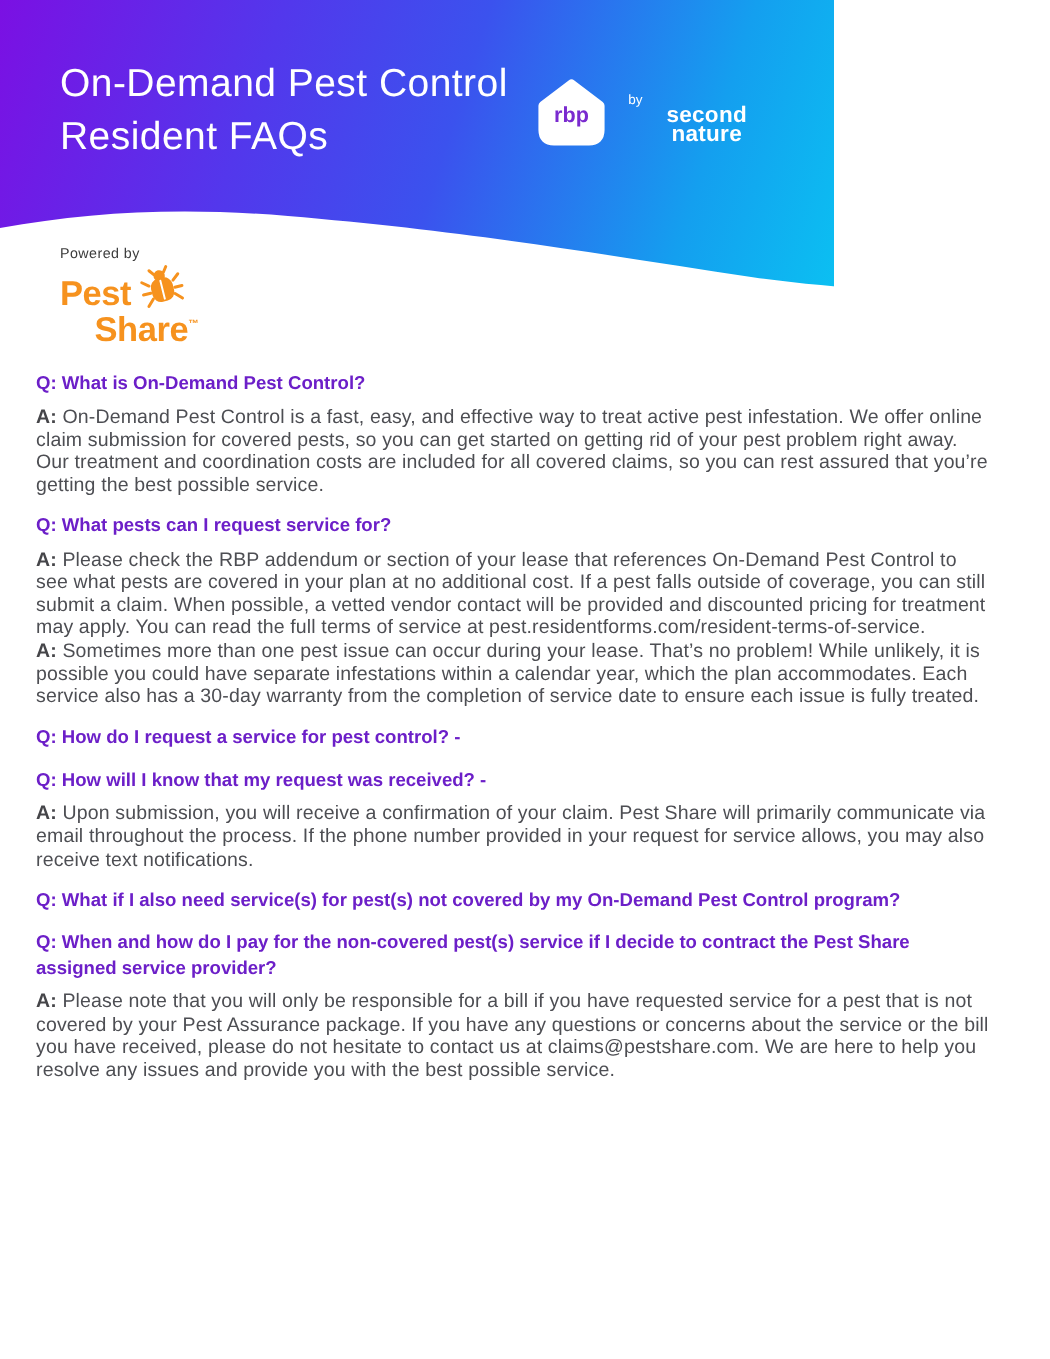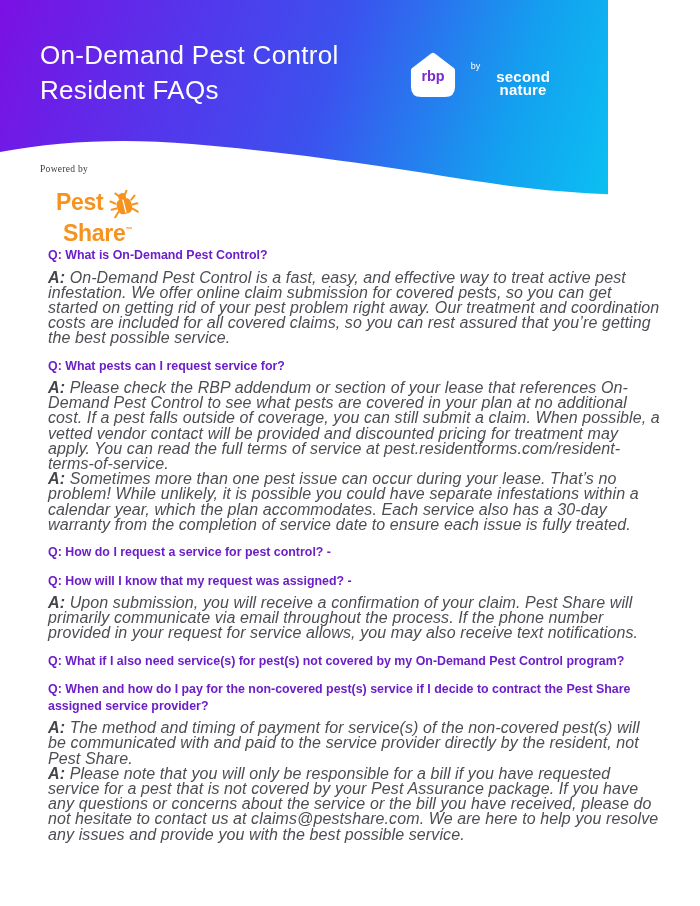--- a/index.html
+++ b/index.html
@@ -5,54 +5,54 @@
   * { margin:0; padding:0; box-sizing:border-box; }
   html,body { background:#ffffff; }
   body {
     width:700px; height:906px;
     font-family:"Liberation Sans", "DejaVu Sans", sans-serif;
     position:relative; overflow:hidden;
   }
 
   
   .header {
-    position:relative; width:608px; height:232px;
+    position:relative; width:556px; height:232px;
     background:linear-gradient(108deg, #7B10E3 0%, #5337EC 30%, #3B52EE 52%, #149FEF 80%, #0AC3F2 100%);
   }
   .wave-svg { position:absolute; left:0; bottom:0; width:700px; height:232px; display:block; pointer-events:none; }
 
   .title-block { position:absolute; left:40px; top:38px; color:#ffffff; z-index:3; }
   .title-line1 { font-size:26px; font-weight:400; letter-spacing:.3px; line-height:34px; }
   .title-line2 { font-size:26px; font-weight:400; letter-spacing:.3px; line-height:36px; }
 
   .rbp-block { position:absolute; right:58px; top:48px; display:flex; align-items:center; gap:11px; z-index:3; }
   .rbp-house { width:54px; height:54px; display:block; }
   .byline { display:flex; align-items:flex-start; gap:16px; color:#ffffff; }
   .byline .by { font-size:9px; font-weight:400; margin-top:6px; }
   .sn-stack { text-align:center; font-weight:700; font-size:15px; line-height:13px; letter-spacing:.2px; margin-top:15px; }
 
   
   .powered { position:absolute; left:40px; top:164px; z-index:4; }
-  .powered-label { font-size:9.5px; color:#3b3b3b; letter-spacing:.3px; margin-bottom:18px;font-family:Liberation Serif, serif; }
-  .ps-row { display:flex; align-items:flex-start;margin-left:16px; }
+  .powered-label { font-size:9.5px; color:#3b3b3b; letter-spacing:.3px; margin-bottom:4px; }
+  .ps-row { display:flex; align-items:flex-end; }
   .ps-word1 { font-size:23px; font-weight:800; color:#F6921E; line-height:21px; letter-spacing:-.3px; }
   .beetle { width:31px; height:33px; margin-left:5px; margin-top:-6px; }
   .ps-word2 { font-size:23px; font-weight:800; color:#F6921E; line-height:21px; margin-left:23px; margin-top:0px; letter-spacing:-.3px; }
   .tm { font-size:7px; vertical-align:9px; font-weight:700; }
 
   
-  main { padding:15px 39px 0 48px; }
+  main { padding:15px 39px 0 24px; }
   .question {
     color:#6C1FC8; font-size:12.4px; font-weight:700;
     line-height:16.5px; margin:12px 0 6px;
   }
   .faq-item:first-child .question { margin-top:0; }
   .answer {
-    color:#4D4E53; font-size:16px; font-weight:400;
-    line-height:15.2px; letter-spacing:.1px;font-style:italic;
+    color:#4D4E53; font-size:13px; font-weight:400;
+    line-height:15.2px; letter-spacing:.1px;
   }
   .answer .ap { font-weight:700; color:#454549; }
 </style>
 </head>
 <body>
 
 <div class="header">
 
   <svg class="wave-svg" viewBox="0 0 700 232" preserveAspectRatio="none" aria-hidden="true">
     <path d="M0,152 C60,141 122,138 192,144 C322,155 408,171 503,185 C568,194 644,197 700,195 L700,232 L0,232 Z" fill="#ffffff"></path>
@@ -105,26 +105,25 @@
     <h3 class="question">Q: What pests can I request service for?</h3>
     <p class="answer"><span class="ap">A:</span> <span>Please check the RBP addendum or section of your lease that references On-Demand Pest Control to see what pests are covered in your plan at no additional cost. If a pest falls outside of coverage, you can still submit a claim. When possible, a vetted vendor contact will be provided and discounted pricing for treatment may apply. You can read the full terms of service at pest.residentforms.com/resident-terms-of-service.</span></p>
   </section>
   <section class="faq-item">
     <p class="answer"><span class="ap">A:</span> <span>Sometimes more than one pest issue can occur during your lease. That’s no problem! While unlikely, it is possible you could have separate infestations within a calendar year, which the plan accommodates. Each service also has a 30-day warranty from the completion of service date to ensure each issue is fully treated.</span></p>
   </section>
   <section class="faq-item">
     <h3 class="question">Q: How do I request a service for pest control? -</h3>
   </section>
   <section class="faq-item">
-    <h3 class="question">Q: How will I know that my request was assigned? -</h3>
+    <h3 class="question">Q: How will I know that my request was received? -</h3>
     <p class="answer"><span class="ap">A:</span> <span>Upon submission, you will receive a confirmation of your claim. Pest Share will primarily communicate via email throughout the process. If the phone number provided in your request for service allows, you may also receive text notifications.</span></p>
   </section>
   <section class="faq-item">
     <h3 class="question">Q: What if I also need service(s) for pest(s) not covered by my On-Demand Pest Control program?</h3>
   </section>
   <section class="faq-item">
     <h3 class="question">Q: When and how do I pay for the non-covered pest(s) service if I decide to contract the Pest Share assigned service provider?</h3>
-    <p class="answer"><span class="ap">A:</span> <span>The method and timing of payment for service(s) of the non-covered pest(s) will be communicated with and paid to the service provider directly by the resident, not Pest Share.</span></p>
   </section>
   <section class="faq-item">
     <p class="answer"><span class="ap">A:</span> <span>Please note that you will only be responsible for a bill if you have requested service for a pest that is not covered by your Pest Assurance package. If you have any questions or concerns about the service or the bill you have received, please do not hesitate to contact us at claims@pestshare.com. We are here to help you resolve any issues and provide you with the best possible service.</span></p>
   </section>
 </main>
 
 </body></html>

